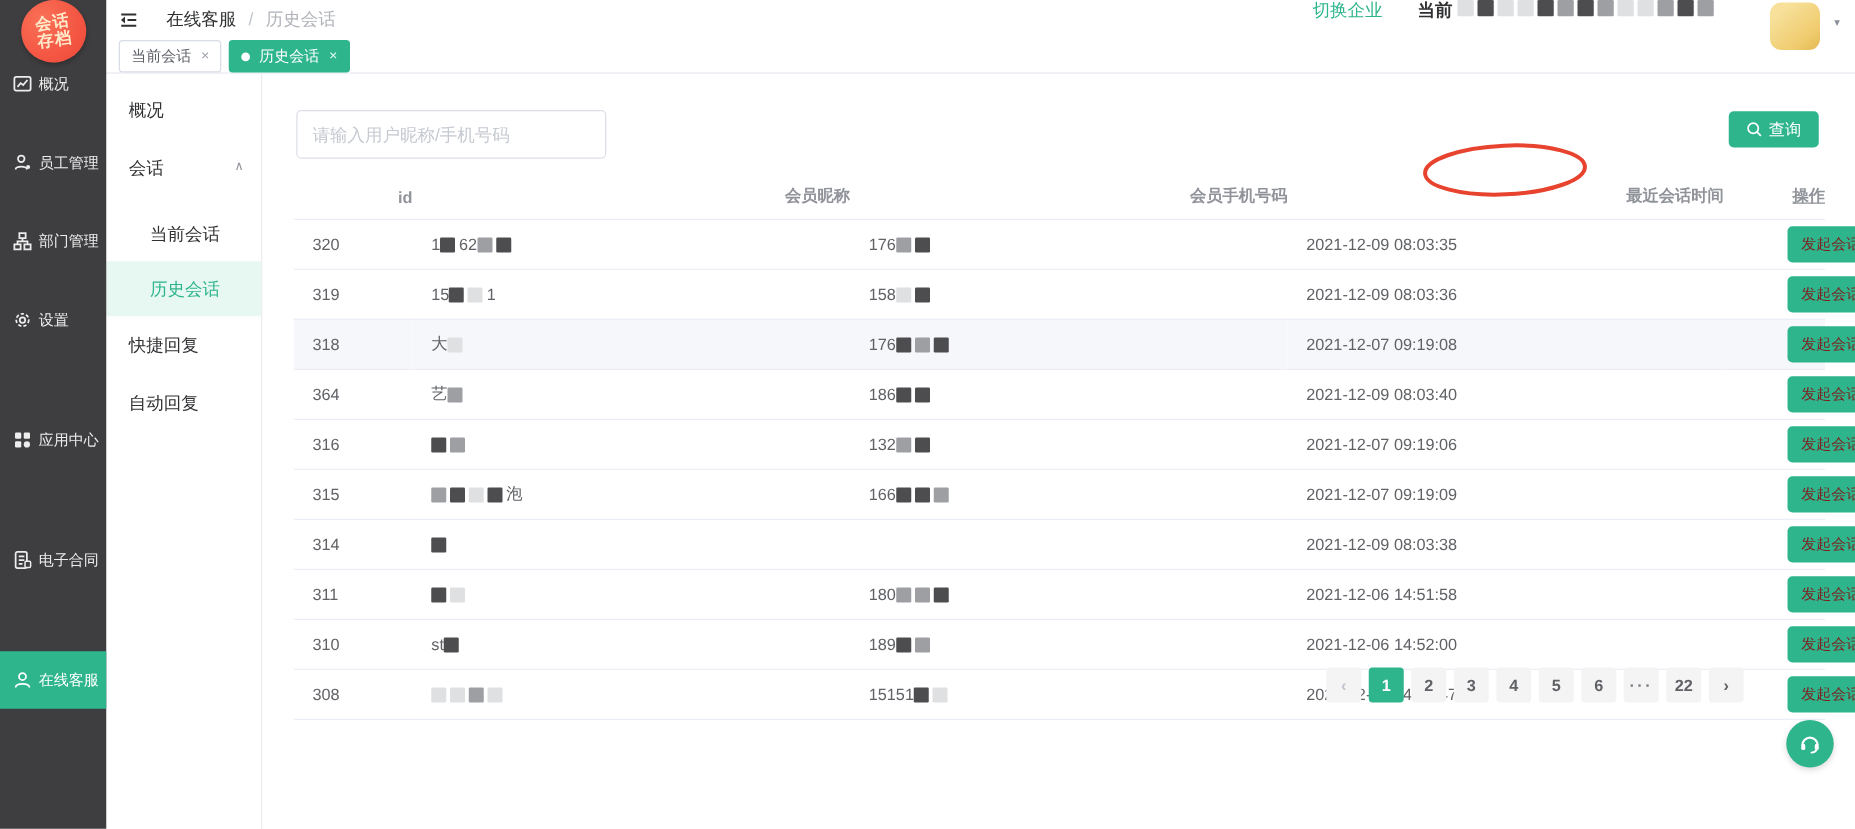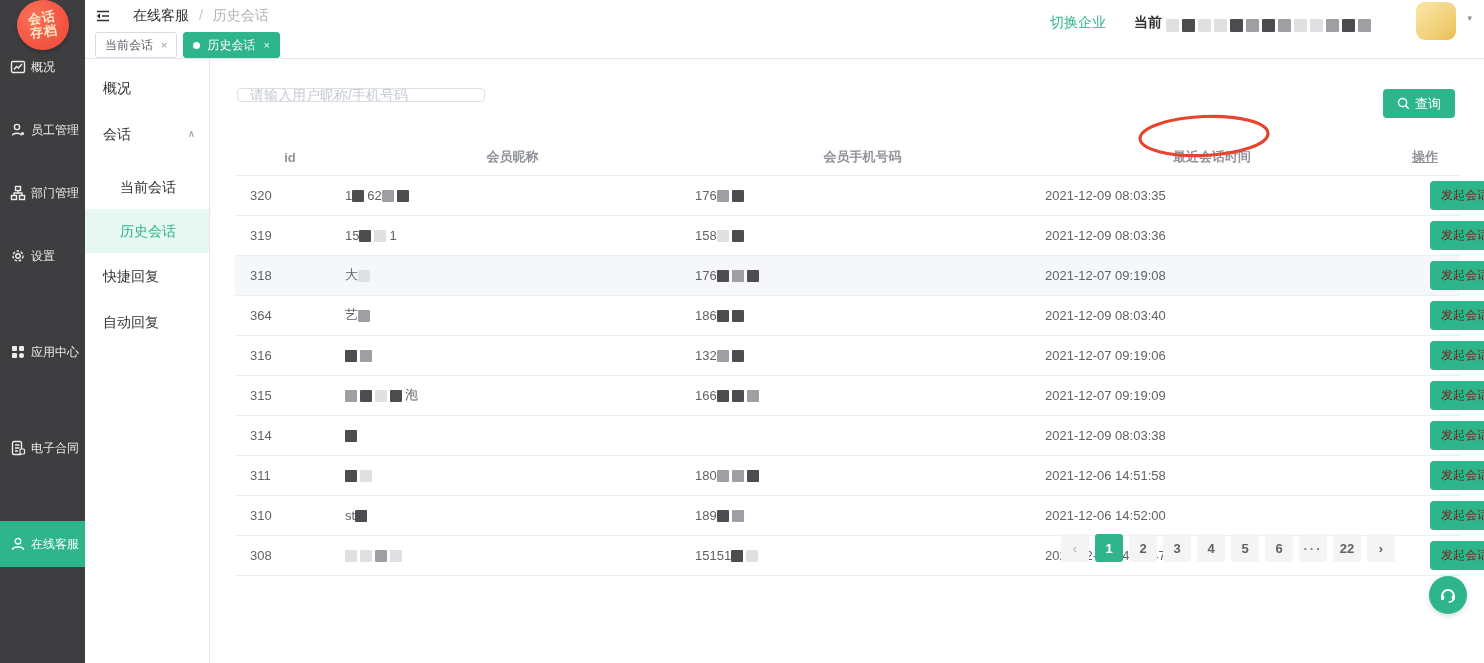--- a/index.html
+++ b/index.html
@@ -24,21 +24,21 @@
   .m-g1 { margin-top:0; } .m-g2 { margin-top:17px; } .m-g3 { margin-top:50px; }
 
   
   .topbar { position:absolute; left:85px; top:0; width:1399px; height:32px;
     background:#fff; display:flex; align-items:center; }
   .fold-ico { margin-left:10px; cursor:pointer; display:inline-flex; }
   .crumb { margin-left:22px; font-size:14px; color:#303133; }
   .crumb .sep { color:#c0c4cc; margin:0 6px; }
   .crumb .cur { color:#b0b3b8; }
   .top-right { position:absolute; right:96px; top:0; height:32px; display:flex;
-    align-items:flex-end; font-size:14px;font-family:Liberation Serif, serif; }
+    align-items:flex-start; font-size:14px;font-family:Liberation Serif, serif; }
   .switch-co { color:#2eb58c; cursor:pointer; margin-right:28px; }
   .cur-label { color:#303133; font-weight:bold; margin-right:4px; }
   .avatar { position:absolute; right:28px; top:2px; width:40px; height:38px;
     border-radius:9px; background:linear-gradient(140deg,#f7e09a 20%,#efcb6d 75%,#e4b84f);
     z-index:6; cursor:pointer; }
   .caret-down { position:absolute; right:12px; top:13px; font-size:9px; color:#8a8f99;
     cursor:pointer; z-index:6; }
 
   
   .tabbar { position:absolute; left:85px; top:32px; width:1399px; height:27px;
@@ -58,35 +58,35 @@
   .sm-item { height:46px; line-height:46px; padding-left:18px; font-size:14px;
     color:#303133; cursor:pointer; position:relative; }
   .sm-item .sm-caret { position:absolute; right:14px; top:0; font-size:10px; color:#90939a; }
   .sm-child { height:44px; line-height:44px; padding-left:35px; font-size:14px;
     color:#303133; cursor:pointer; }
   .sm-child.active { background:#e7f7f2; color:#2eb58c; }
   .sm-spacer { height:8px; }
 
   
   .main { position:absolute; left:210px; top:59px; width:1274px; height:604px; background:#fff; }
-  .search-input { position:absolute; left:27px; top:29px; width:248px; height:14px;
+  .search-input { position:absolute; left:27px; top:29px; width:248px; height:39px;
     border:1px solid #dcdfe6; border-radius:4px; padding:0 12px; font-size:14px;
     color:#ef4444; outline:none; font-family:"Liberation Sans","DejaVu Sans",sans-serif; }
   .search-input::placeholder { color:#c6cad1; }
   .query-btn { position:absolute; right:29px; top:30px; height:29px; padding:0 14px;
     background:#2eb58c; color:#fff; font-size:13px; border:none; border-radius:4px;
     cursor:pointer; display:flex; align-items:center; gap:5px;
     font-family:Liberation Mono, monospace; }
 
   table.grid { position:absolute; left:25px; top:81px; width:1225px;
     border-collapse:collapse; table-layout:fixed; }
   table.grid col.c-id{width:95px} table.grid col.c-nick{width:350px}
   table.grid col.c-phone{width:350px} table.grid col.c-time{width:349px}
   table.grid col.c-act{width:81px}
-  table.grid th { text-align:center; font-size:13px; color:#909399; font-weight:bold;
+  table.grid th { text-align:right; font-size:13px; color:#909399; font-weight:bold;
     height:35px; border-bottom:1px solid #ebeef5; padding-left:15px; }
   table.grid th.th-act { padding-left:11px;text-decoration:underline; }
   table.grid td { height:40px; border-bottom:1px solid #ebeef5; font-size:13px;
     color:#606266; padding-left:15px; white-space:nowrap; }
   tr.hl td { background:#f5f7fa; }
   .px { display:inline-block; width:12px; height:12px; border-radius:1px;
     margin-right:3px; vertical-align:middle; }
   .px.d { background:#4d4d4f; } .px.m { background:#9d9fa3; } .px.l { background:#dfe0e2; }
   .row-btn { background:#2eb58c; color:#7f1d1d; border:none; border-radius:4px;
     font-size:12px; padding:6px 11px; cursor:pointer;

